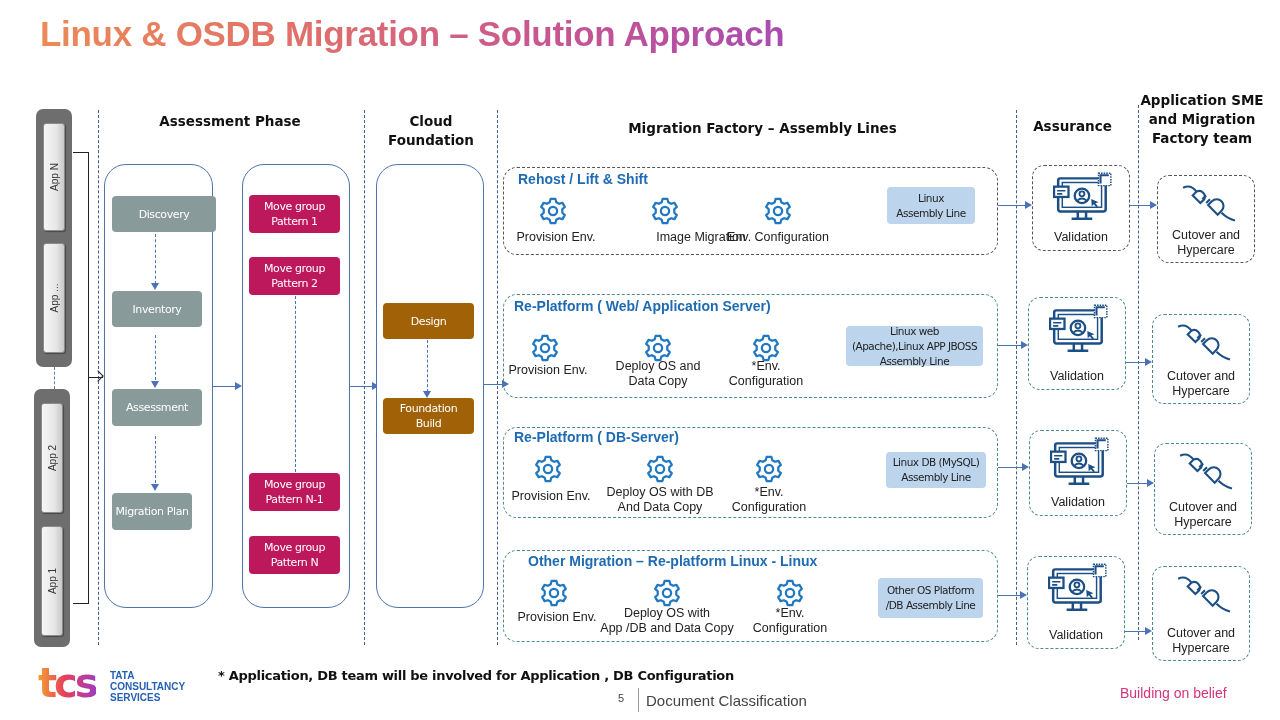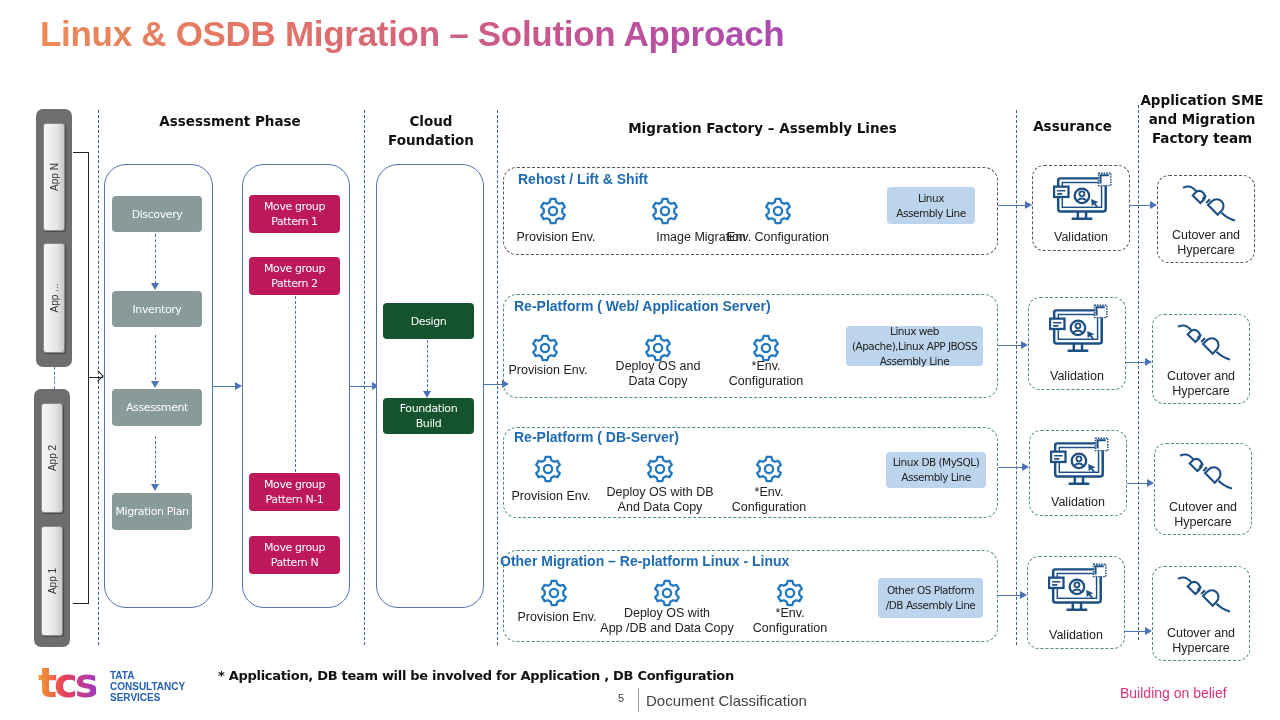--- a/index.html
+++ b/index.html
@@ -34,21 +34,21 @@
 
   .column-box { position: absolute; border: 1.2px solid #4f74a8; border-radius: 22px; background: #fff; }
 
   .step {
     position: absolute; color: #fff; font-size: 11px; text-align: center; border-radius: 4px;
     display: flex; align-items: center; justify-content: center; line-height: 15px;
     font-family: "DejaVu Sans", sans-serif; letter-spacing: -0.4px;
   }
   .step.light { background: #899a9b; }
   .step.dark { background: #be185d; }
-  .step.mid { background: #14532d; }
+  .step.mid { background: #a16207; }
 
   .vdash { position: absolute; width: 0; border-left: 1.2px dashed #4a72b8; }
   .arrow-down { position: absolute; width: 0; height: 0; border-left: 4px solid transparent; border-right: 4px solid transparent; border-top: 7px solid #4a72b8; }
   .hline { position: absolute; height: 0; border-top: 1.2px solid #4a72b8; }
   .arrow-right { position: absolute; width: 0; height: 0; border-top: 4px solid transparent; border-bottom: 4px solid transparent; border-left: 7px solid #4a72b8; }
 
   .lane { position: absolute; border: 1.2px dashed #4d8a8a; border-radius: 14px; }
   .lane.first { border-color: #555; }
   .lane-title { position: absolute; color: #1f6bb3; font-weight: bold; font-size: 14px; white-space: nowrap; }
 
@@ -107,21 +107,21 @@
   <div class="app-card" style="top:137px; height:110px;">
       <span>App 1</span>
     </div>
 </div>
 
 <div class="abs" style="left:73px; top:152px; width:16px; height:452px; border:1.2px solid #222; border-left:none;"></div>
 <div class="abs" style="left:89px; top:377px; width:14px; height:0; border-top:1.2px solid #222;"></div>
 <div class="abs" style="left:94px; top:372px; width:8px; height:8px; border-top:1.2px solid #222; border-right:1.2px solid #222; transform:rotate(45deg);"></div>
 
 <div class="column-box" style="left:104px; top:164px; width:109px; height:444px;"></div>
-<div class="step light" style="left:112px; top:196px; width:90px; height:36px;">Discovery</div>
+<div class="step light" style="left:112px; top:196px; width:104px; height:36px;">Discovery</div>
 <div class="vdash" style="left:155px; top:234px; height:50px;"></div>
 <div class="arrow-down" style="left:151px; top:283px;"></div>
 <div class="step light" style="left:112px; top:291px; width:90px; height:36px;">Inventory</div>
 <div class="vdash" style="left:155px; top:335px; height:45px;"></div>
 <div class="arrow-down" style="left:151px; top:381px;"></div>
 <div class="step light" style="left:112px; top:389px; width:90px; height:37px;">Assessment</div>
 <div class="vdash" style="left:155px; top:436px; height:47px;"></div>
 <div class="arrow-down" style="left:151px; top:484px;"></div>
 <div class="step light" style="left:112px; top:493px; width:80px; height:37px;">Migration Plan</div>
 
@@ -300,21 +300,21 @@
           <path d="M2 6 q8 -4 14 4" fill="none" stroke="#1c4f85" stroke-width="2.2"></path>
           <path d="M16 10 l-4 4 8 8 4 -4 a6 6 0 0 0 -8 -8 z" fill="none" stroke="#1c4f85" stroke-width="2.2"></path>
           <path d="M22 18 l4 -4 M26 22 l4 -4" stroke="#1c4f85" stroke-width="2.2"></path>
           <path d="M28 24 l10 10 4 -4 a7 7 0 0 0 -10 -10 z" fill="none" stroke="#1c4f85" stroke-width="2.2"></path>
           <path d="M42 32 q6 6 14 8" fill="none" stroke="#1c4f85" stroke-width="2.2"></path>
         </svg></div>
       <div class="box-label" style="top:56px; white-space:pre-line;">Cutover  and
 Hypercare</div>
     </div>
     <div class="lane" style="left:503px; top:550px; width:495px; height:92px;"></div>
-    <div class="lane-title" style="left:500px; top:553px;">Other Migration – Re-platform Linux - Linux</div>
+    <div class="lane-title" style="left:528px; top:553px;">Other Migration – Re-platform Linux - Linux</div>
     <div class="gear" style="left:539px; top:578px;"><svg viewBox="0 0 32 32" width="30" height="30">
         <path fill="none" stroke="#1f78c1" stroke-width="2.4" stroke-linejoin="round" d="M13.5 3 h5 l1 3.6 3 1.7 3.6-1 2.5 4.3-2.7 2.6 v3.6 l2.7 2.6-2.5 4.3-3.6-1-3 1.7-1 3.6 h-5 l-1-3.6-3-1.7-3.6 1-2.5-4.3 2.7-2.6 v-3.6 L3.4 11.6 5.9 7.3 9.5 8.3 12.5 6.6 Z"></path>
         <circle cx="16" cy="16" r="4.4" fill="none" stroke="#1f78c1" stroke-width="2.4"></circle>
       </svg></div>
     <div class="gear-label" style="left:557px; top:610px; white-space:pre-line;">Provision  Env.</div>
     <div class="gear" style="left:652px; top:578px;"><svg viewBox="0 0 32 32" width="30" height="30">
         <path fill="none" stroke="#1f78c1" stroke-width="2.4" stroke-linejoin="round" d="M13.5 3 h5 l1 3.6 3 1.7 3.6-1 2.5 4.3-2.7 2.6 v3.6 l2.7 2.6-2.5 4.3-3.6-1-3 1.7-1 3.6 h-5 l-1-3.6-3-1.7-3.6 1-2.5-4.3 2.7-2.6 v-3.6 L3.4 11.6 5.9 7.3 9.5 8.3 12.5 6.6 Z"></path>
         <circle cx="16" cy="16" r="4.4" fill="none" stroke="#1f78c1" stroke-width="2.4"></circle>
       </svg></div>
     <div class="gear-label" style="left:667px; top:606px; white-space:pre-line;">Deploy  OS with

